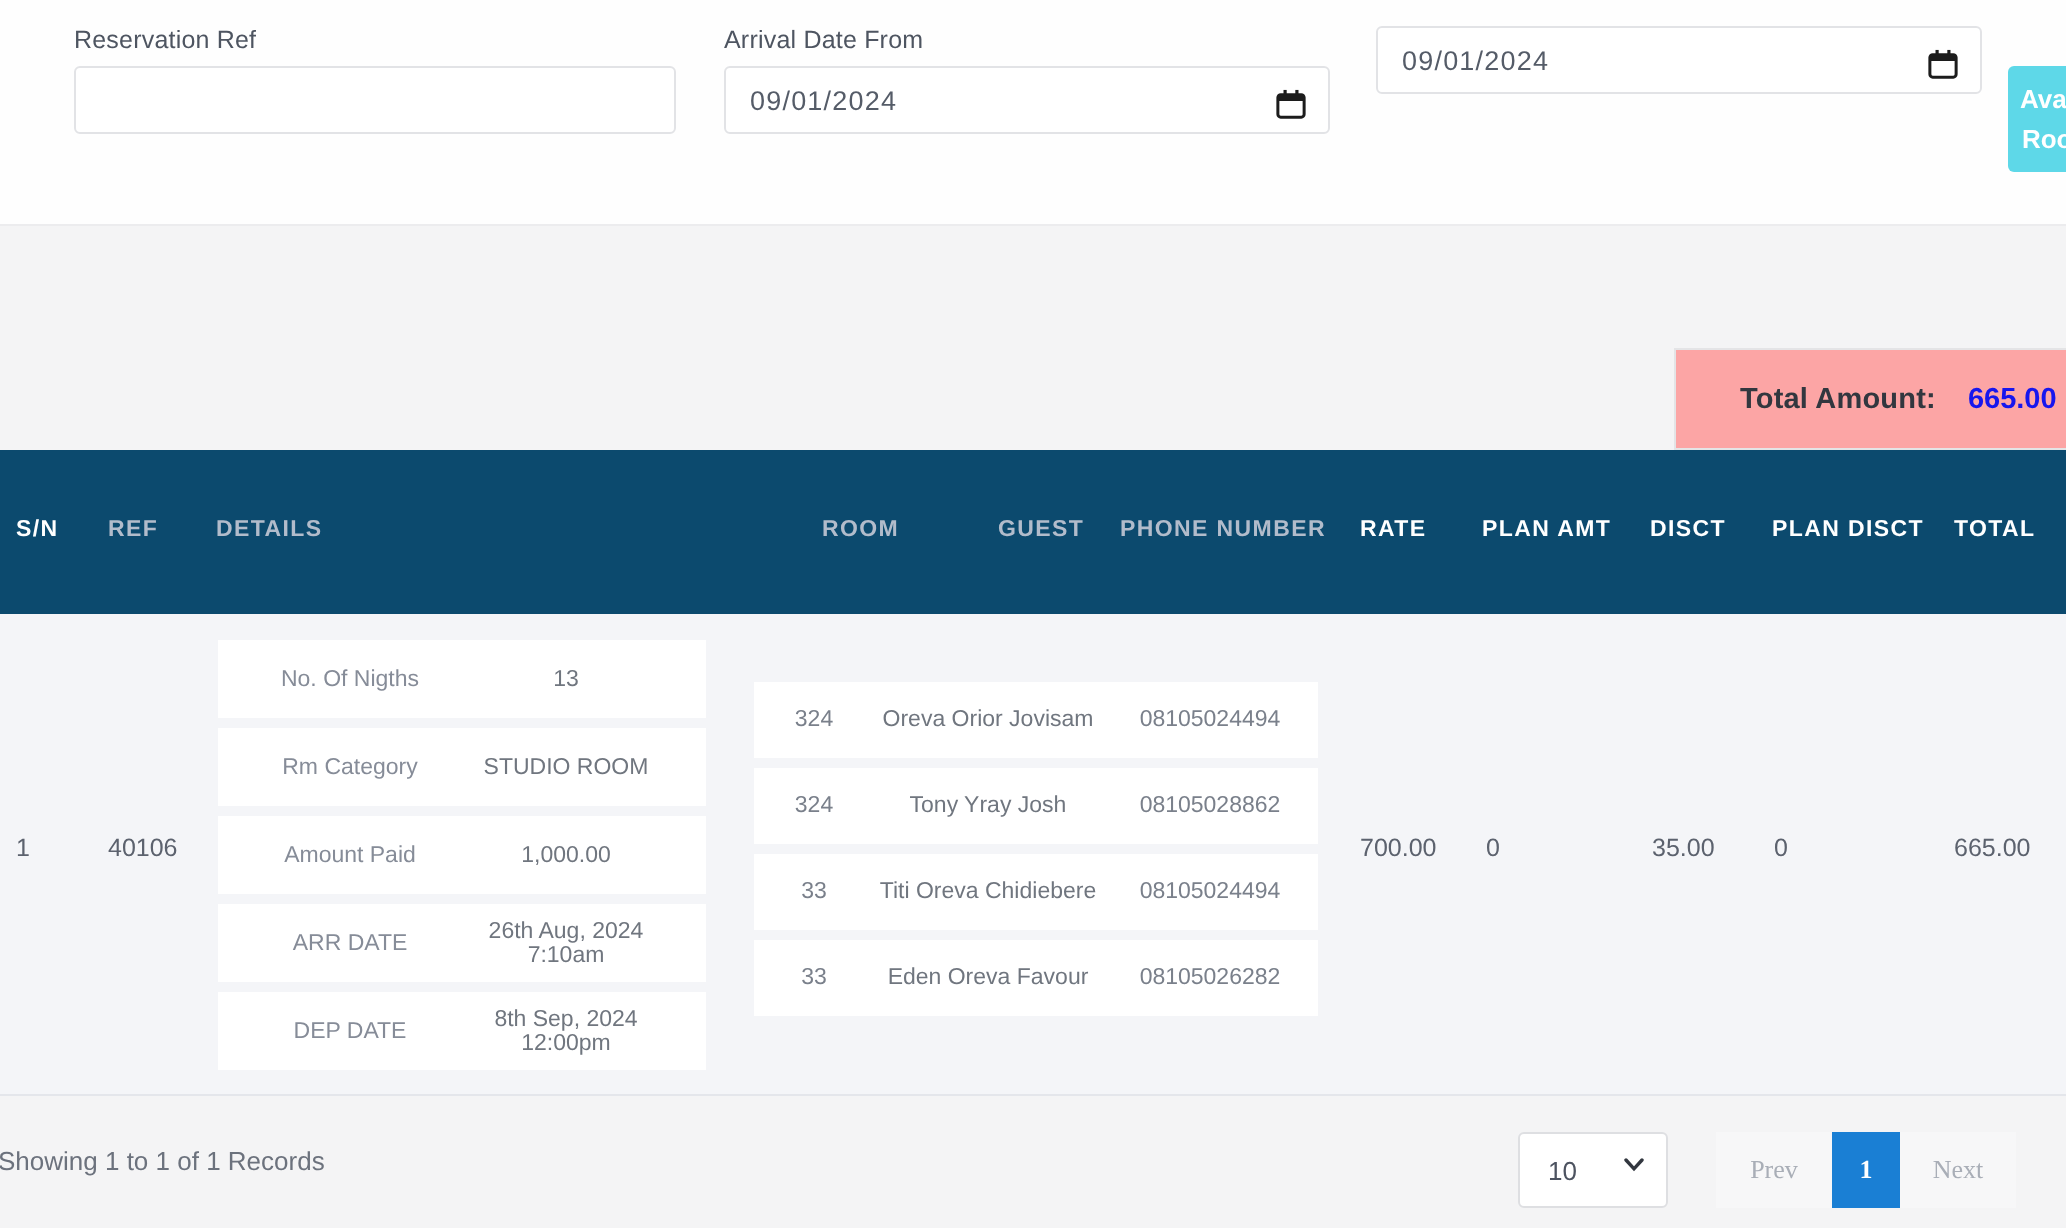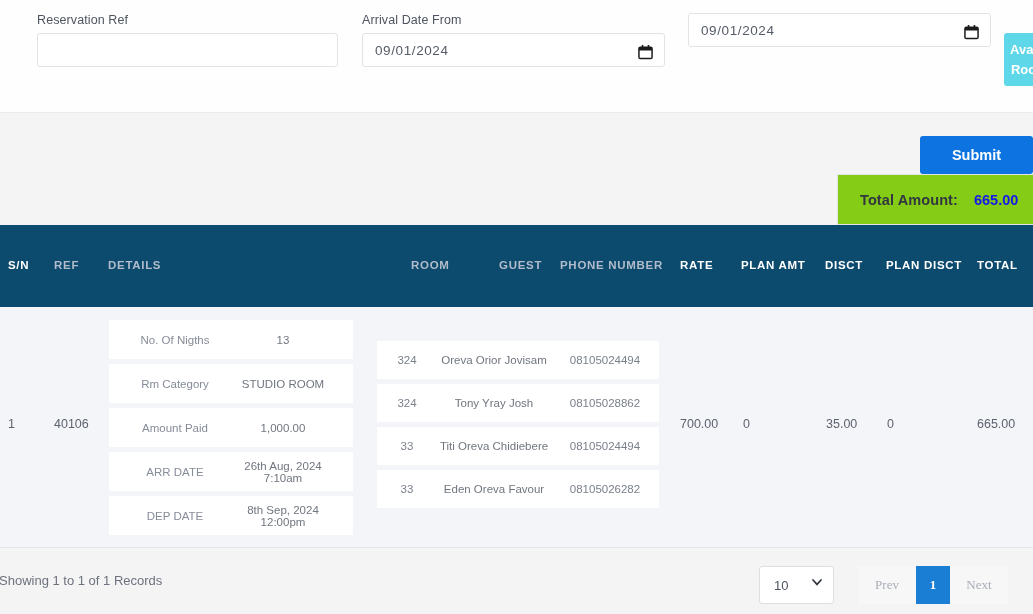--- a/index.html
+++ b/index.html
@@ -78,25 +78,25 @@
     background: #0c73e0;
     border: none; border-radius: 3px;
     color: #ffffff;
     font-family: "Liberation Sans", sans-serif;
     font-size: 14.5px; font-weight: 700;
     cursor: pointer;
   }
   .total-box {
     position: absolute; left: 837px; top: 61px;
     width: 196px; height: 51px;
-    background: #84cc16;
+    background: #fca5a5;
     border: 1px solid #e4e4e6;
     border-right: none;
     display: flex; align-items: center;
-    padding-left: 22px;
+    padding-left: 32px;
   }
   .total-label {
     font-size: 14.5px; font-weight: 700;
     color: #32373f; letter-spacing: .1px;
   }
   .total-value {
     font-size: 14.5px; font-weight: 700;
     color: #1616ee; margin-left: 16px;
   }
 
@@ -243,21 +243,20 @@
           <rect x="4" y="0.5" width="1.7" height="3" fill="#1c1c1c"></rect>
           <rect x="10.3" y="0.5" width="1.7" height="3" fill="#1c1c1c"></rect>
         </svg>
       </div>
     </div>
 
     <button class="avail-btn">Available Rooms</button>
   </div>
 
   <div class="action-band">
-    <button class="submit-btn">Submit</button>
 
     <div class="total-box">
       <span class="total-label">Total Amount:</span>
       <span class="total-value">665.00</span>
     </div>
   </div>
 
   <div class="thead">
     <span class="th bright" style="left:8px">S/N</span>
     <span class="th" style="left:54px">REF</span>

